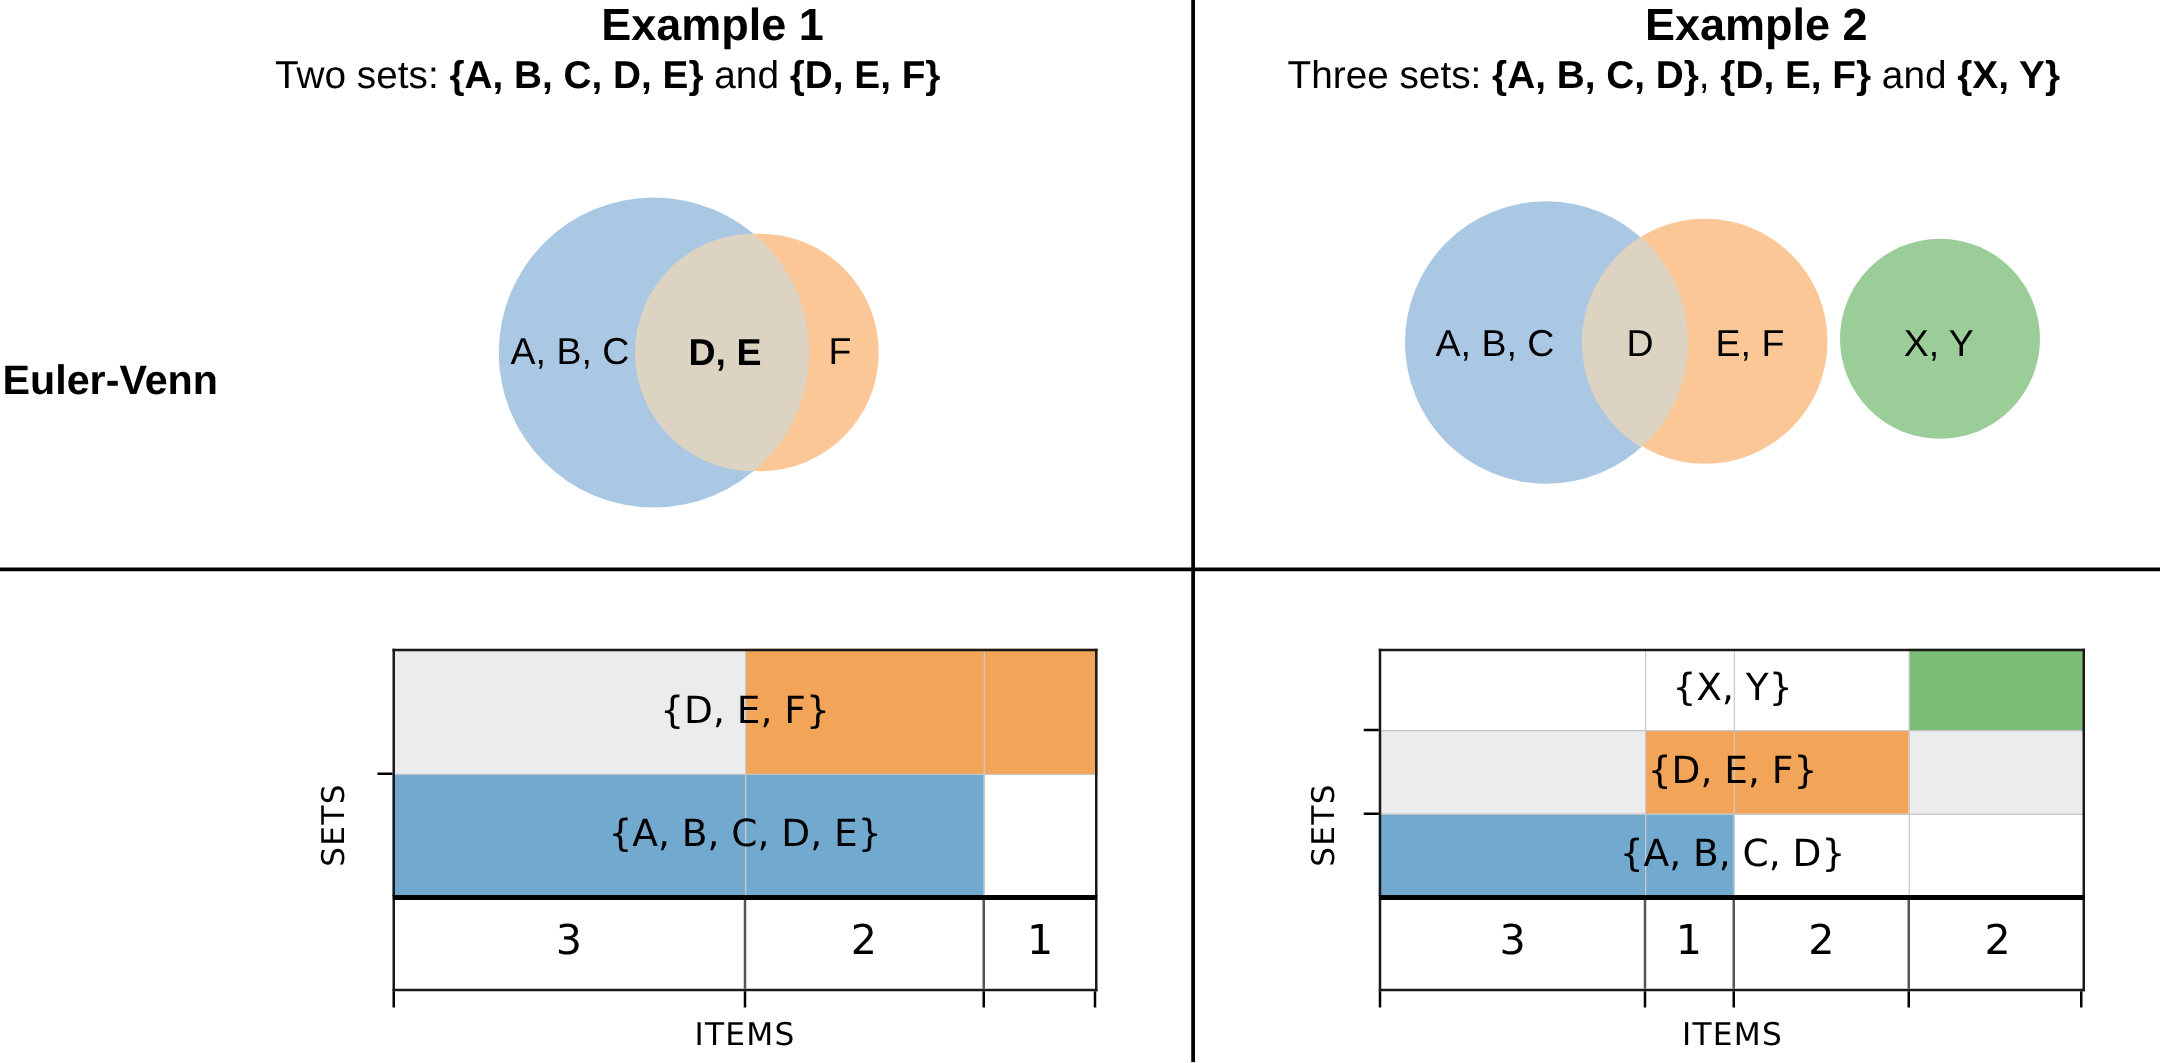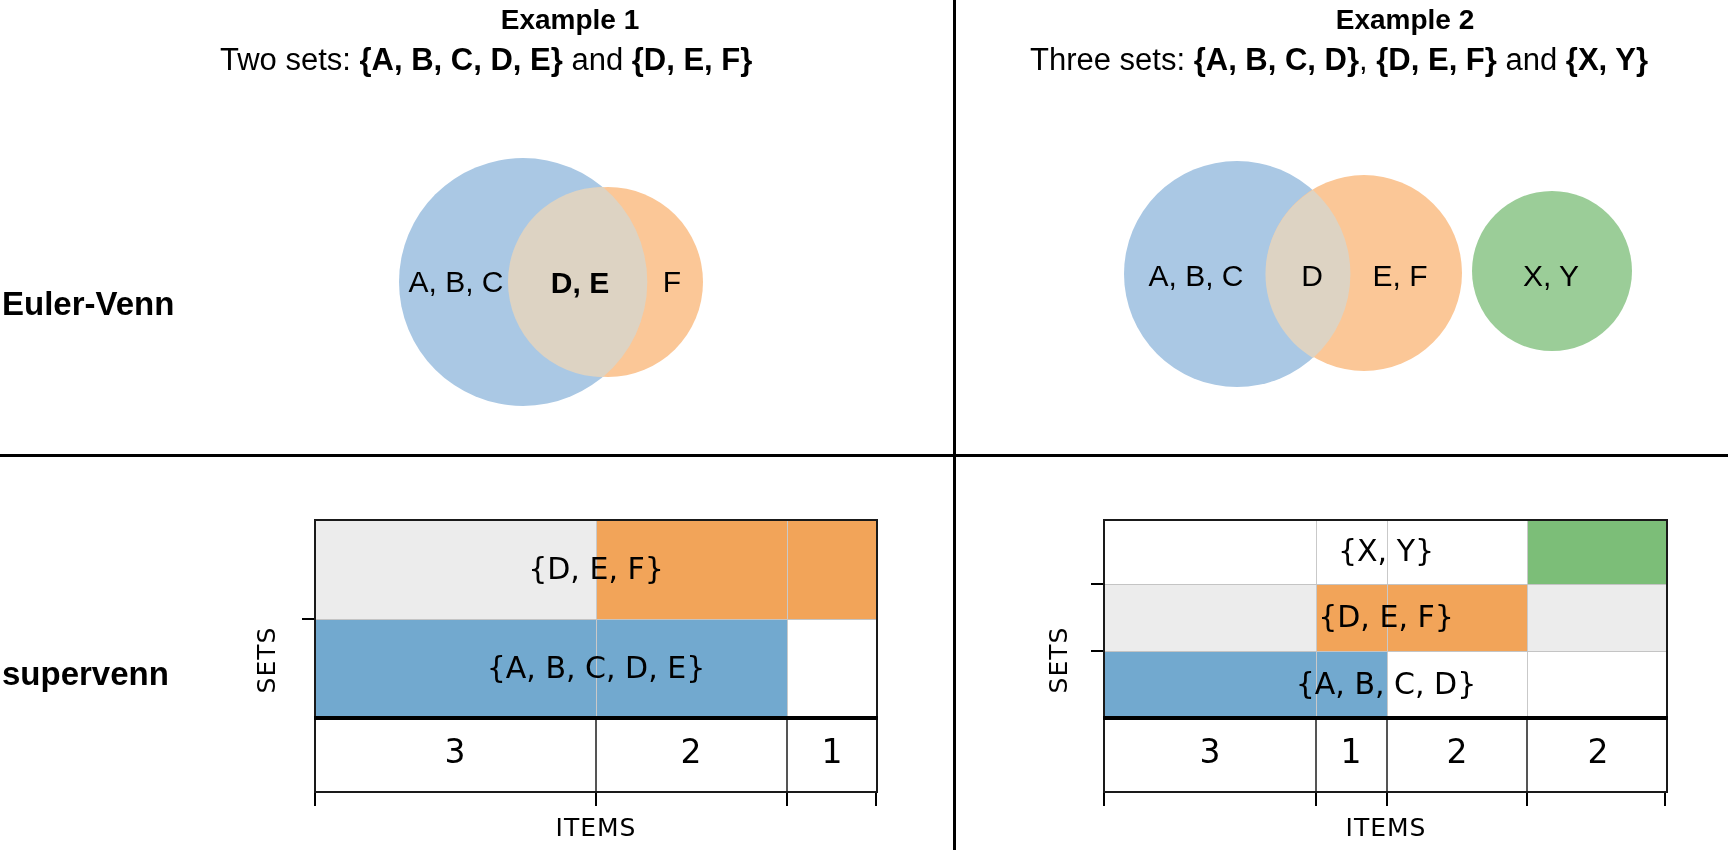--- a/index.html
+++ b/index.html
@@ -1,20 +1,20 @@
 <!DOCTYPE html>
 <html><head>
 <meta charset="utf-8">
 <style>
   html,body{margin:0;padding:0;background:#fff;}
   #canvas{position:relative;width:1728px;height:850px;background:#fff;overflow:hidden;
           font-family:"Liberation Sans",sans-serif;color:#000;}
   .abs{position:absolute;}
   .divider{background:#000;}
-  .title{font-size:28px;font-weight:bold;text-align:center;line-height:40px;}
+  .title{font-size:36px;font-weight:bold;text-align:center;line-height:40px;}
   .subtitle{font-size:31px;text-align:left;line-height:40px;white-space:nowrap;}
   .subtitle .bd{font-weight:bold;}
   .rowlabel{font-size:33px;font-weight:bold;line-height:40px;margin-top:16px;}
   .vennlabel{font-size:30px;text-align:center;line-height:32px;}
   .sv-setlabel{font-family:"DejaVu Sans",sans-serif;font-size:30px;text-align:center;line-height:34px;}
   .sv-num{font-family:"DejaVu Sans",sans-serif;font-size:33px;text-align:center;line-height:36px;}
   .sv-axis{font-family:"DejaVu Sans",sans-serif;font-size:25px;text-align:center;line-height:28px;letter-spacing:1px;}
   .plotborder{border:2px solid #1a1a1a;border-bottom:none;box-sizing:border-box;background:transparent;}
   .numbox{border:2px solid #1a1a1a;border-top:none;box-sizing:border-box;background:transparent;}
   .thickaxis{background:#000;}
@@ -37,21 +37,20 @@
   <div class="abs divider" style="left:953px;top:0;width:3px;height:850px;"></div>
   <div class="abs divider" style="left:0;top:454px;width:1728px;height:3px;"></div>
 
   <div class="abs title" style="left:320px;top:0px;width:500px;">Example 1</div>
   <div class="abs subtitle" style="left:220px;top:40px;width:700px;"><span class="rg">Two sets: </span><span class="bd">{A, B, C, D, E}</span><span class="rg"> and </span><span class="bd">{D, E, F}</span></div>
 
   <div class="abs title" style="left:1155px;top:0px;width:500px;">Example 2</div>
   <div class="abs subtitle" style="left:1030px;top:40px;width:700px;"><span class="rg">Three sets: </span><span class="bd">{A, B, C, D}</span><span class="rg">, </span><span class="bd">{D, E, F}</span><span class="rg"> and </span><span class="bd">{X, Y}</span></div>
 
   <div class="abs rowlabel" style="left:2px;top:268px;">Euler-Venn</div>
-  <div class="abs rowlabel" style="left:2px;top:638px;">supervenn</div>
 
   <svg class="abs" style="left:380px;top:140px;" width="340" height="280" viewBox="380 140 340 280">
     <circle cx="523" cy="282" r="124" fill="#aac8e4"></circle>
     <circle cx="608" cy="282" r="95" fill="#fbc797"></circle>
     <path d="M 603 187 A 95 95 0 0 0 603 377 A 124 124 0 0 0 603 187 Z" fill="#ddd3c3"></path>
   </svg>
   <div class="abs vennlabel" style="left:376px;top:266px;width:160px;">A, B, C</div>
   <div class="abs vennlabel" style="left:520px;top:267px;width:120px;font-weight:bold;">D, E</div>
   <div class="abs vennlabel" style="left:632px;top:266px;width:80px;">F</div>
 

